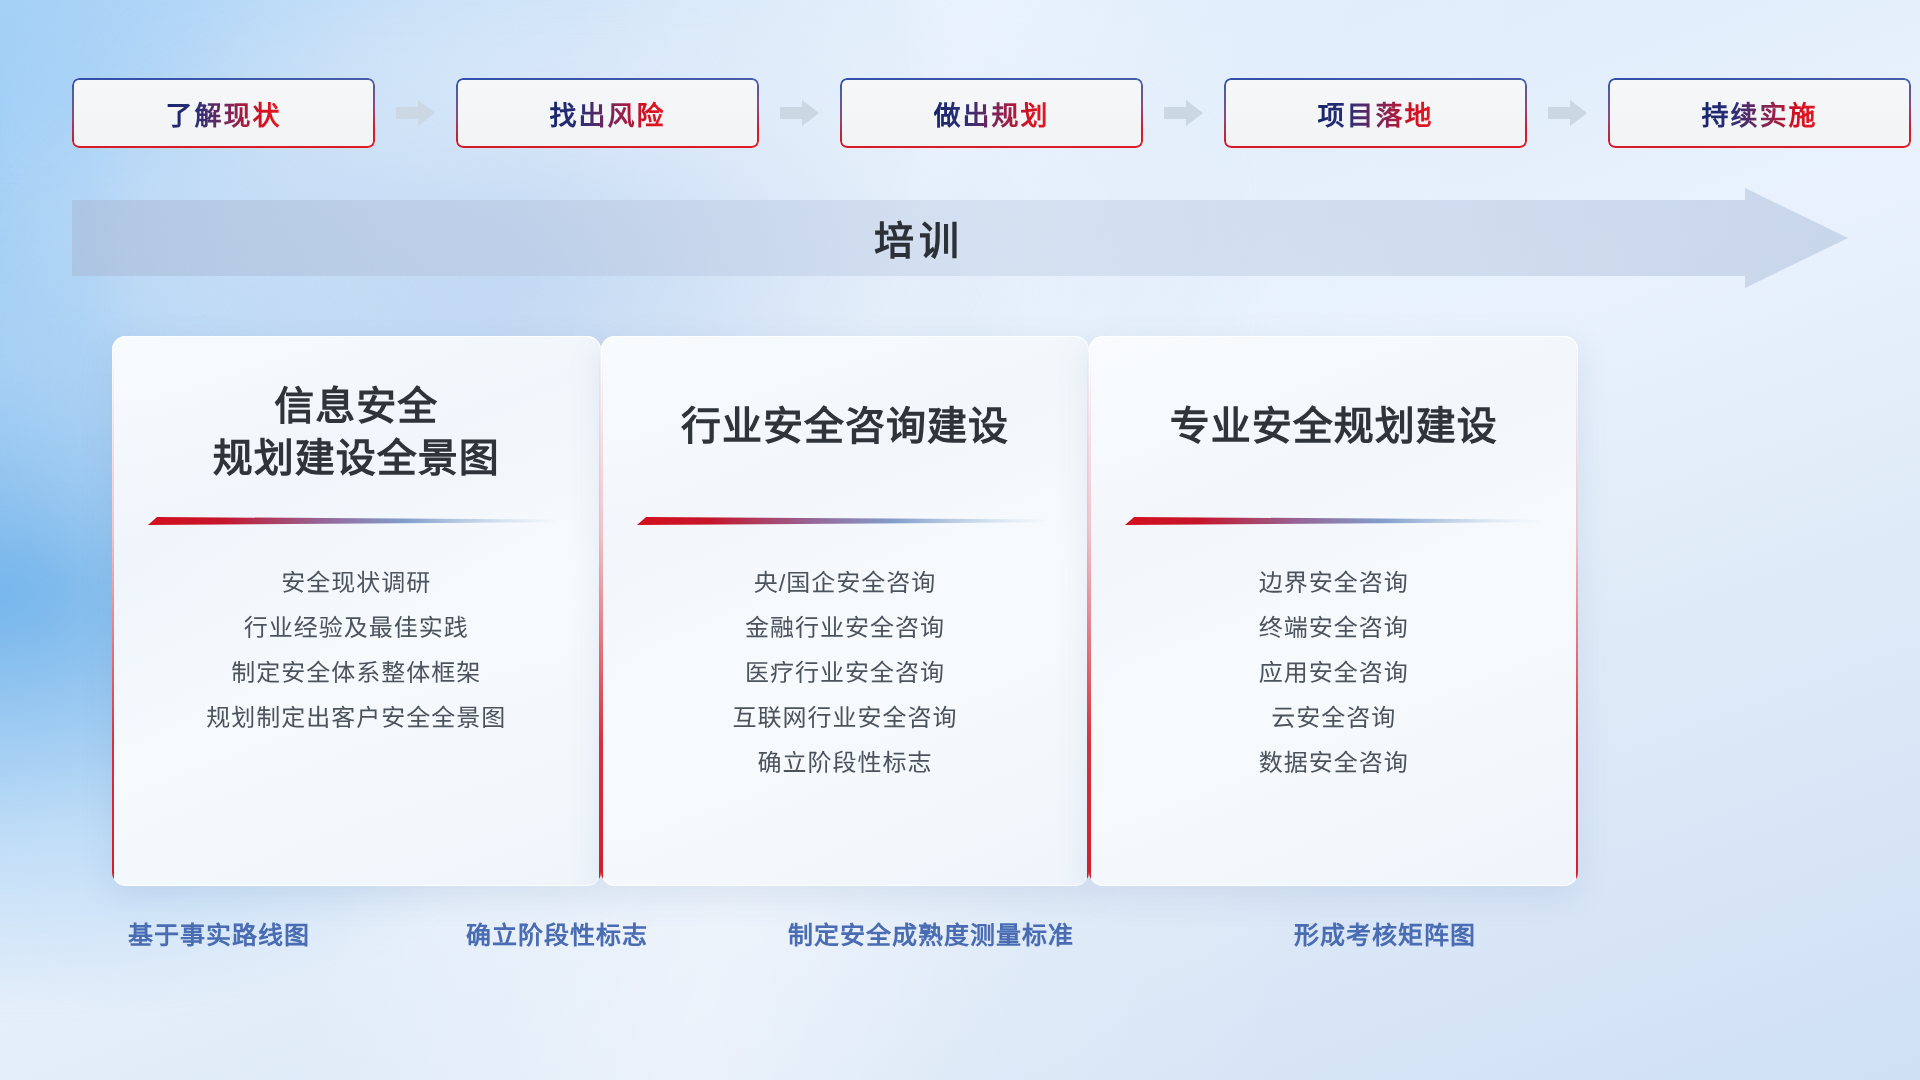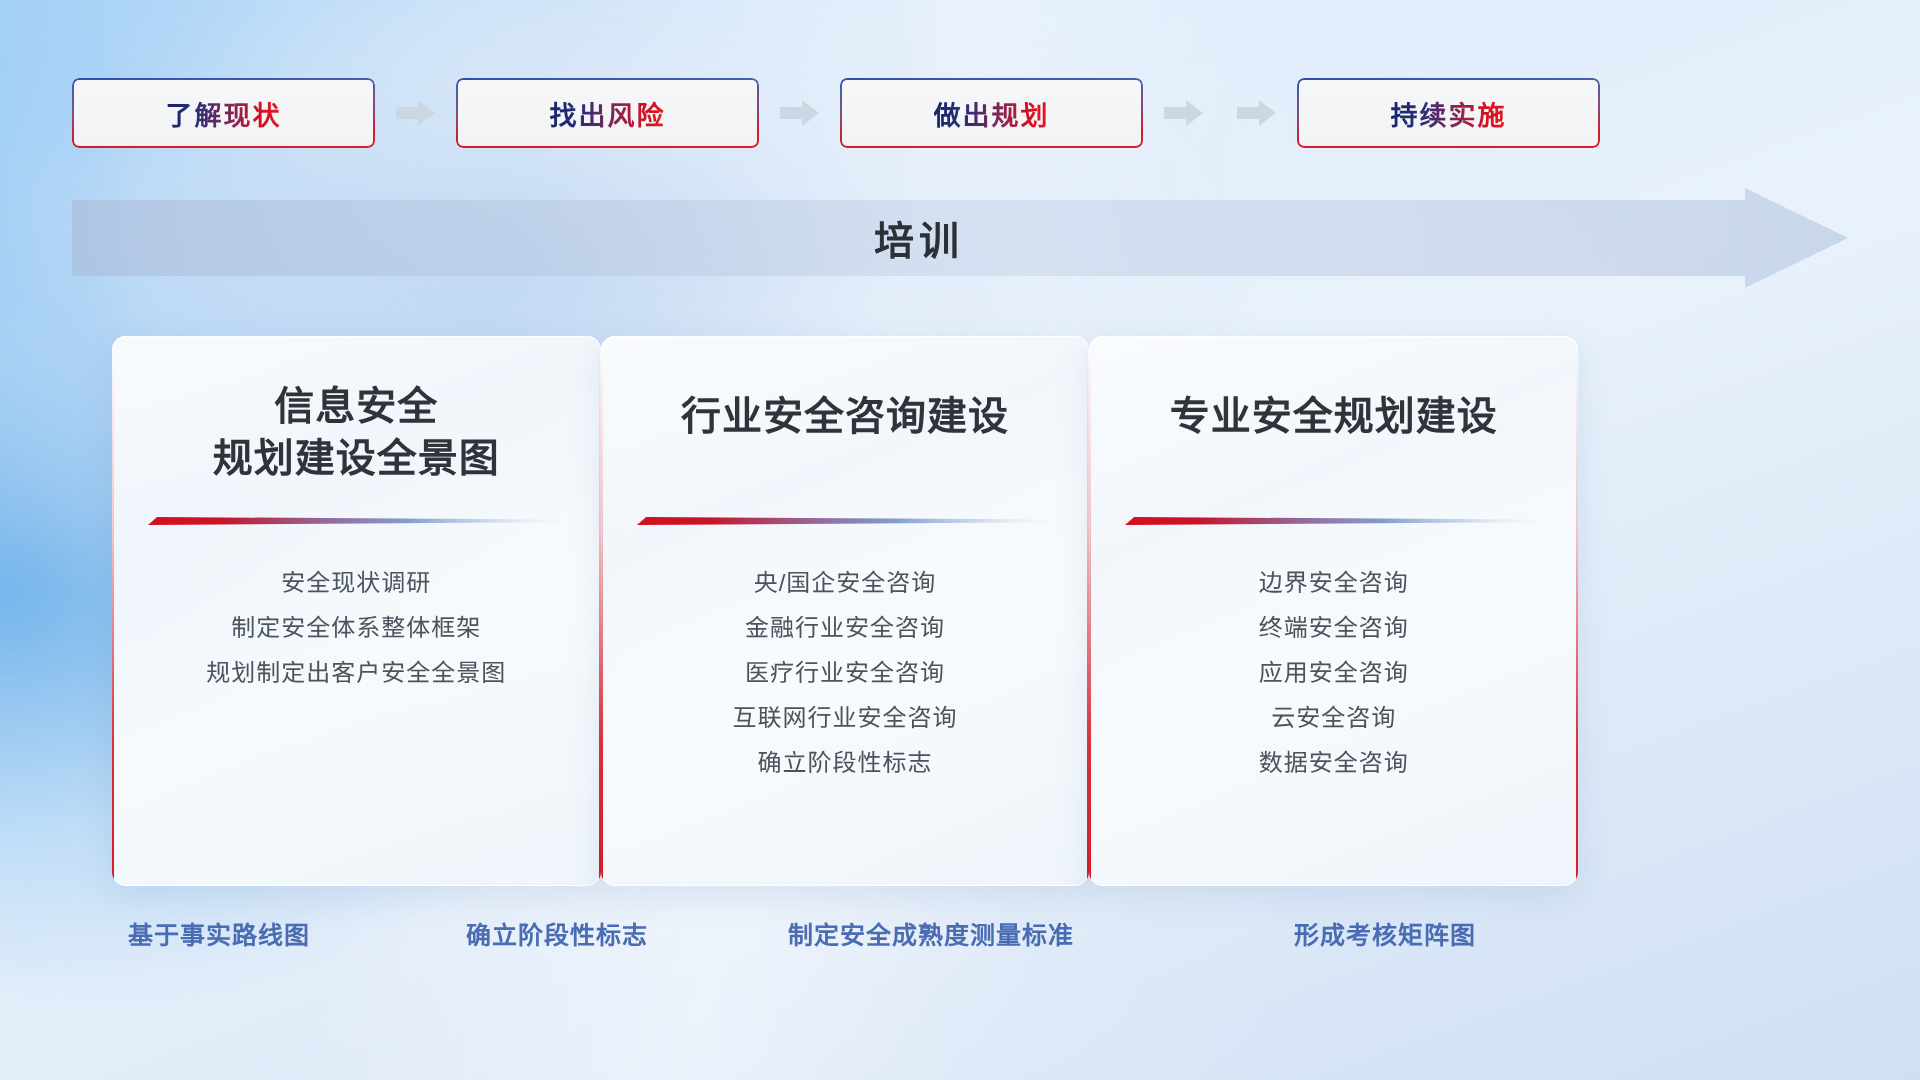--- a/index.html
+++ b/index.html
@@ -136,21 +136,21 @@
   .card-edge.left  { left:0; }
   .card-edge.right { right:0; }
 
   .card-title {
     position:absolute; left:0; right:0; top:44px;
     text-align:center;
     font-size:40px; font-weight:700; line-height:1.30;
     color:#2f343b; letter-spacing:1px;
     white-space:pre-line;
   }
-  .card-title.one-line { top:54px; }
+  .card-title.one-line { top:64px; }
 
   .divider {
     position:absolute; left:36px; right:36px; top:178px; height:16px;
   }
   .divider svg { display:block; width:100%; height:100%; }
 
   .card-list {
     position:absolute; left:24px; right:24px; top:224px;
     text-align:center;
   }
@@ -200,20 +200,23 @@
           <path d="M0 9 H22 V2 L39 15 L22 28 V21 H0 Z" fill="#ccd7e4"></path>
         </svg>
       </div>
       <div class="step">
         <span class="step-label">做出规划</span>
       </div>
       <div class="step-arrow">
         <svg width="40" height="30" viewBox="0 0 40 30" aria-hidden="true">
           <path d="M0 9 H22 V2 L39 15 L22 28 V21 H0 Z" fill="#ccd7e4"></path>
         </svg>
+      </div>
+      <div class="step">
+        <span class="step-label">项目落地</span>
       </div>
       <div class="step-arrow">
         <svg width="40" height="30" viewBox="0 0 40 30" aria-hidden="true">
           <path d="M0 9 H22 V2 L39 15 L22 28 V21 H0 Z" fill="#ccd7e4"></path>
         </svg>
       </div>
       <div class="step">
         <span class="step-label">持续实施</span>
       </div>
     </div>
@@ -239,20 +242,21 @@
                 <stop offset="62%" stop-color="#6f8ec2" stop-opacity=".85"></stop>
                 <stop offset="82%" stop-color="#a8c2df" stop-opacity=".55"></stop>
                 <stop offset="100%" stop-color="#ccdcec" stop-opacity="0"></stop>
               </linearGradient>
             </defs>
             <path d="M0 11 L10 3 L460 5.6 L460 8.2 Z" fill="url(#dg0)"></path>
           </svg>
         </div>
         <ul class="card-list">
           <li>安全现状调研</li>
+          <li>行业经验及最佳实践</li>
           <li>制定安全体系整体框架</li>
           <li>规划制定出客户安全全景图</li>
         </ul>
       </div>
       <div class="card">
         <div class="card-edge left"></div>
         <div class="card-edge right"></div>
         <div class="card-title one-line">行业安全咨询建设</div>
         <div class="divider">
           <svg viewBox="0 0 460 16" preserveAspectRatio="none" aria-hidden="true">

